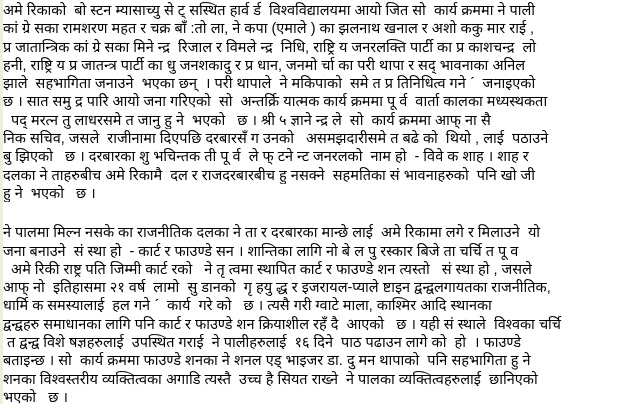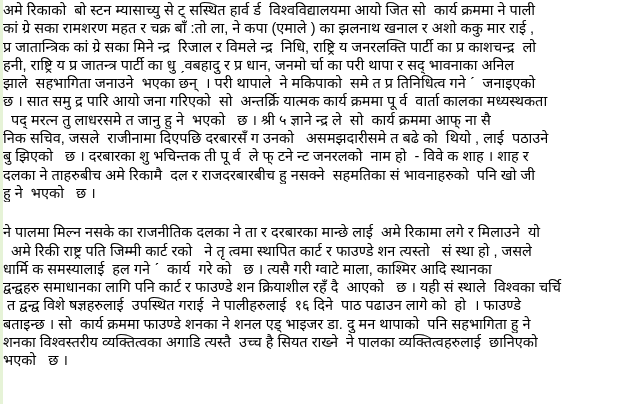--- a/index.html
+++ b/index.html
@@ -43,33 +43,35 @@
 <body>
 
 <div class="edge-strip"></div>
 
 <div class="page">
 
   <div class="para">
     <div class="line">अमे रिकाको  बो स्टन म्यासाच्यु से ट् सस्थित हार्व र्ड  विश्वविद्यालयमा आयो जित सो  कार्य क्रममा ने पाली</div>
     <div class="line">कां ग्रे सका रामशरण महत र चक्र बाँ :तो ला, ने कपा (एमाले ) का झलनाथ खनाल र अशो ककु मार राई ,</div>
     <div class="line">प्र जातान्त्रिक कां ग्रे सका मिने न्द्र  रिजाल र विमले न्द्र  निधि, राष्ट्रि य जनरलक्ति पार्टी का प्र काशचन्द्र  लो</div>
-    <div class="line">हनी, राष्ट्रि य प्र जातन्त्र पार्टी का धु ˏवबहादु र प्र धान, जनमो र्चा का परी थापा र सद् भावनाका अनिल</div>
+    <div class="line">हनी, राष्ट्रि य प्र जातन्त्र पार्टी का धु जनशकादु र प्र धान, जनमो र्चा का परी थापा र सद् भावनाका अनिल</div>
     <div class="line">झाले  सहभागिता जनाउने  भएका छन्  । परी थापाले  ने मकिपाको  समे त प्र तिनिधित्व गने ˊ  जनाइएको</div>
     <div class="line">छ । सात समु द्र पारि आयो जना गरिएको  सो  अन्तर्क्रि यात्मक कार्य क्रममा पू र्व  वार्ता कालका मध्यस्थकता</div>
     <div class="line">  पद् मरत्न तु लाधरसमे त जानु हु ने  भएको   छ । श्री ५ ज्ञाने न्द्र ले  सो  कार्य क्रममा आफ् ना सै</div>
     <div class="line">निक सचिव, जसले  राजीनामा दिएपछि दरबारसँ ग उनको   असमझदारीसमे त बढे को  थियो , लाई  पठाउने</div>
     <div class="line">बु झिएको   छ । दरबारका शु भचिन्तक ती पू र्व  ले फ् टने न्ट जनरलको  नाम हो  - विवे क शाह । शाह र</div>
     <div class="line">दलका ने ताहरुबीच अमे रिकामै  दल र राजदरबारबीच हु नसक्ने  सहमतिका सं भावनाहरुको  पनि खो जी</div>
     <div class="line">हु ने  भएको   छ ।</div>
   </div>
 
   <div class="para">
     <div class="line">ने पालमा मिल्न नसके का राजनीतिक दलका ने ता र दरबारका मान्छे लाई  अमे रिकामा लगे र मिलाउने  यो</div>
+    <div class="line">जना बनाउने  सं स्था हो  - कार्ट र फाउण्डे सन । शान्तिका लागि नो बे ल पु रस्कार बिजे ता चर्चि त पू व</div>
     <div class="line">  अमे रिकी राष्ट्र पति जिम्मी कार्ट रको   ने तृ त्वमा स्थापित कार्ट र फाउण्डे शन त्यस्तो   सं स्था हो , जसले</div>
+    <div class="line">आफ् नो  इतिहासमा २१ वर्ष  लामो  सु डानको  गृ हयु द्ध र इजरायल-प्याले ष्टाइन द्वन्द्वलगायतका राजनीतिक,</div>
     <div class="line">धार्मि क समस्यालाई  हल गने ˊ  कार्य  गरे को   छ । त्यसै गरी ग्वाटे माला, काश्मिर आदि स्थानका</div>
     <div class="line">द्वन्द्वहरु समाधानका लागि पनि कार्ट र फाउण्डे शन क्रियाशील रहँ दै  आएको   छ । यही सं स्थाले  विश्वका चर्चि</div>
     <div class="line"> त द्वन्द्व विशे षज्ञहरुलाई  उपस्थित गराई  ने पालीहरुलाई  १६ दिने  पाठ पढाउन लागे को  हो  । फाउण्डे</div>
     <div class="line">बताइन्छ । सो  कार्य क्रममा फाउण्डे शनका ने शनल एड् भाइजर डा. दु मन थापाको  पनि सहभागिता हु ने</div>
     <div class="line">शनका विश्वस्तरीय व्यक्तित्वका अगाडि त्यस्तै  उच्च है सियत राख्ने  ने पालका व्यक्तित्वहरुलाई  छानिएको</div>
     <div class="line">भएको   छ ।</div>
   </div>
 
 </div>
 

